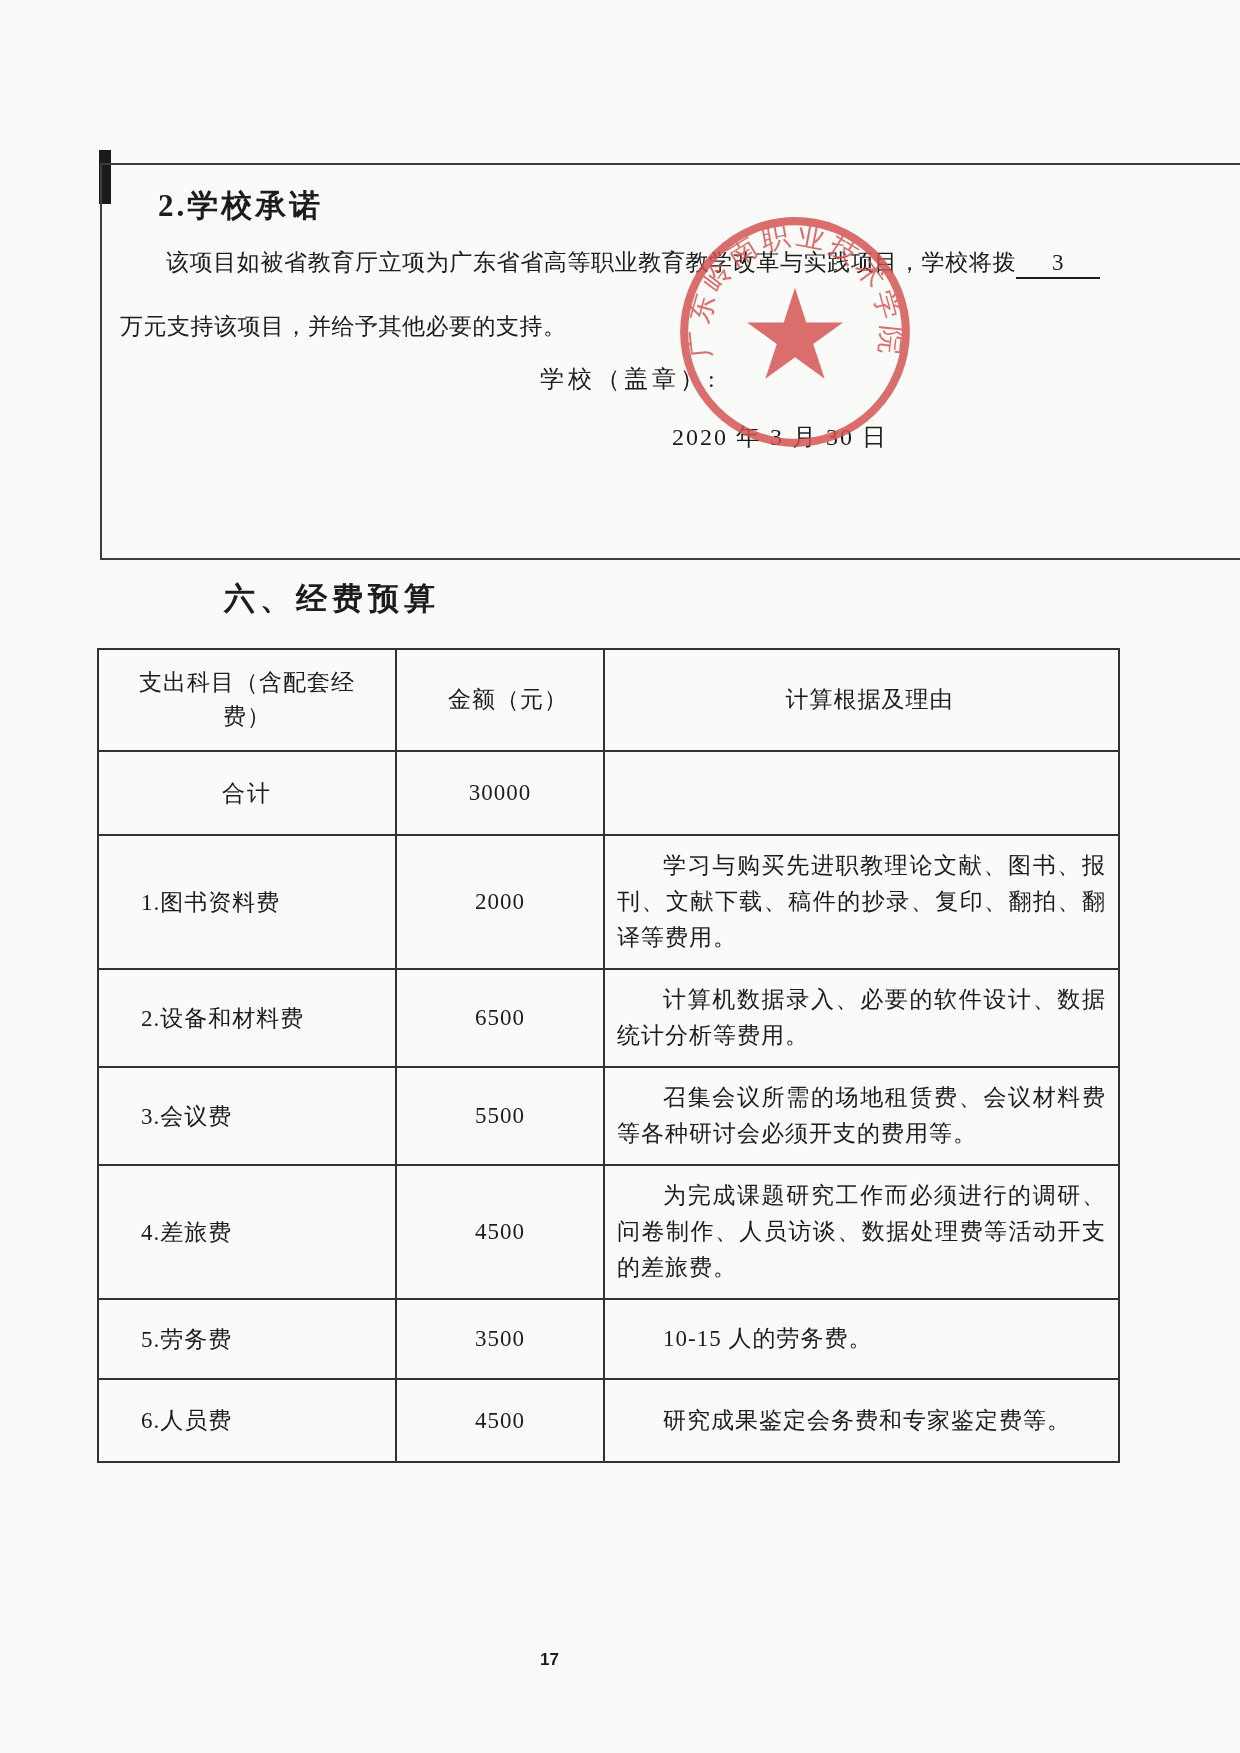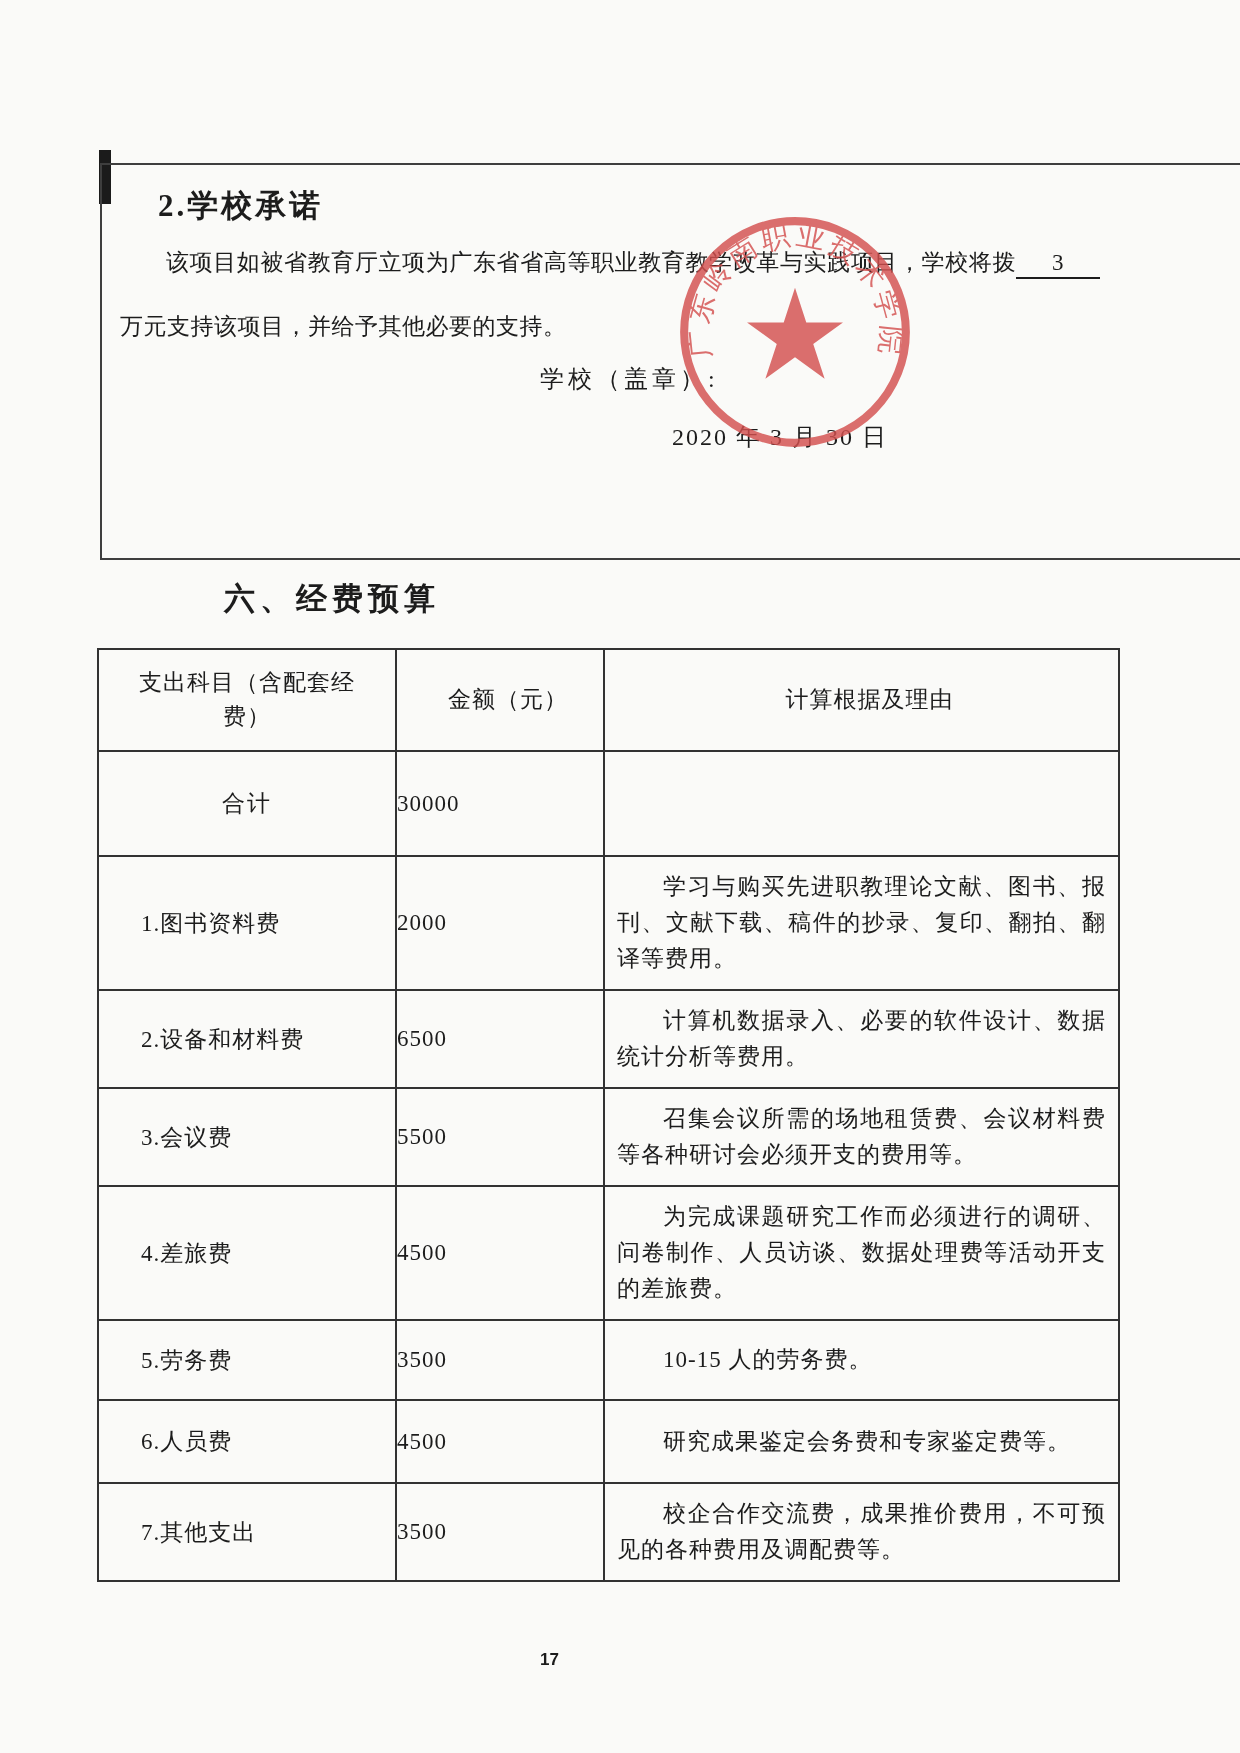--- a/index.html
+++ b/index.html
@@ -62,21 +62,21 @@
   }
   table.budget td, table.budget th {
     border:2px solid #323232;
     vertical-align:middle;
     font-weight:normal;
   }
   th.hd { text-align:center; line-height:34px; letter-spacing:1px;padding-left:16px; }
   th.hd-subject { padding:16px 40px;margin-left:44px; }
   td.cell-label  { padding-left:42px; letter-spacing:1px; }
   td.cell-label-center { text-align:center; letter-spacing:2px; }
-  td.cell-amount { letter-spacing:1px;margin-left:16px; }
+  td.cell-amount { text-align:center; letter-spacing:1px;margin-left:16px; }
   td.cell-reason {
     padding:12px 12px; line-height:36px;
     text-align:justify; text-indent:2em; letter-spacing:1px;
   }
 
   .page-number {
     position:absolute; left:540px; top:1650px;
     font-size:17px; font-weight:bold;
     font-family:"Liberation Sans","DejaVu Sans",sans-serif;
   }
@@ -115,21 +115,21 @@
       <col style="width:515px">
     </colgroup>
 
   <tbody>
       <tr style="height:78px">
     <th class="hd hd-subject">支出科目（含配套经费）</th>
     <th class="hd">金额（元）</th>
     <th class="hd">计算根据及理由</th>
   </tr>
 
-  <tr style="height:105px">
+  <tr style="height:84px">
     <td class="cell-label-center">合计</td>
     <td class="cell-amount">30000</td>
     <td class="cell-reason"></td>
   </tr>
 
   <tr style="height:130px">
     <td class="cell-label">1.图书资料费</td>
     <td class="cell-amount">2000</td>
     <td class="cell-reason">学习与购买先进职教理论文献、图书、报刊、文献下载、稿件的抄录、复印、翻拍、翻译等费用。</td>
   </tr>
@@ -157,21 +157,16 @@
     <td class="cell-amount">3500</td>
     <td class="cell-reason">10-15 人的劳务费。</td>
   </tr>
 
   <tr style="height:83px">
     <td class="cell-label">6.人员费</td>
     <td class="cell-amount">4500</td>
     <td class="cell-reason">研究成果鉴定会务费和专家鉴定费等。</td>
   </tr>
 
-  <tr style="height:87px">
-    <td class="cell-label">7.其他支出</td>
-    <td class="cell-amount">3500</td>
-    <td class="cell-reason">校企合作交流费，成果推价费用，不可预见的各种费用及调配费等。</td>
-  </tr>
 </tbody>
   </table>
 
 <div class="page-number">17</div>
 
 </body></html>

